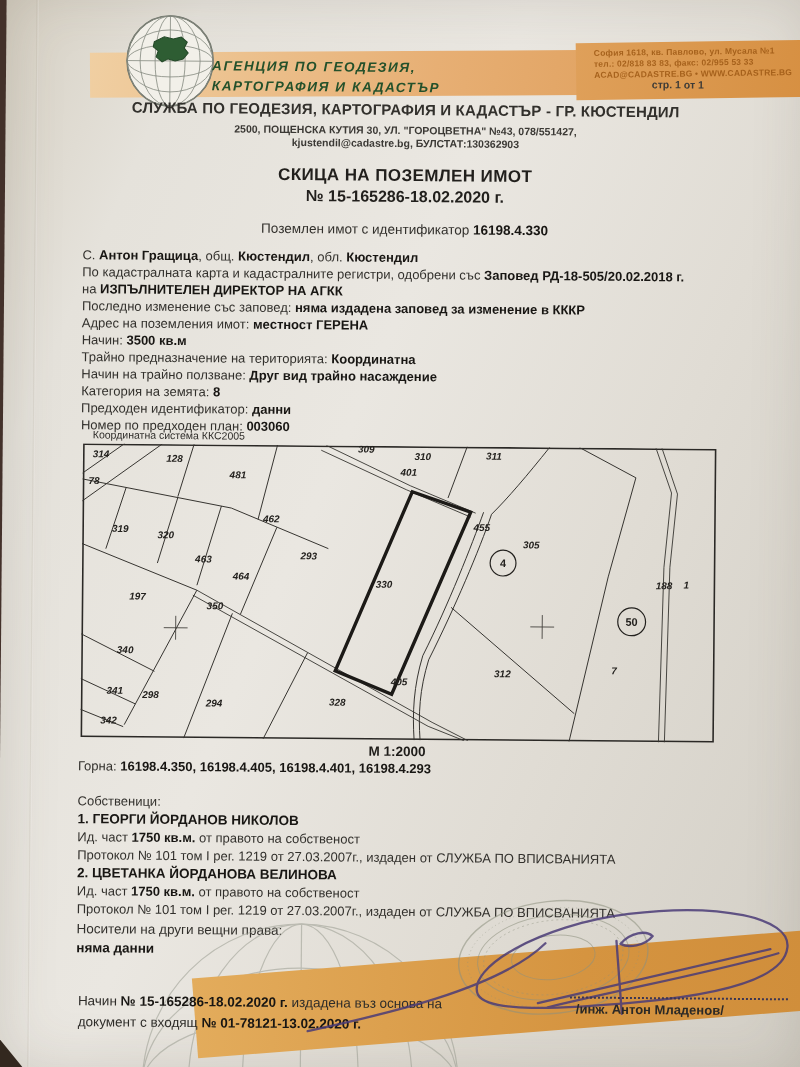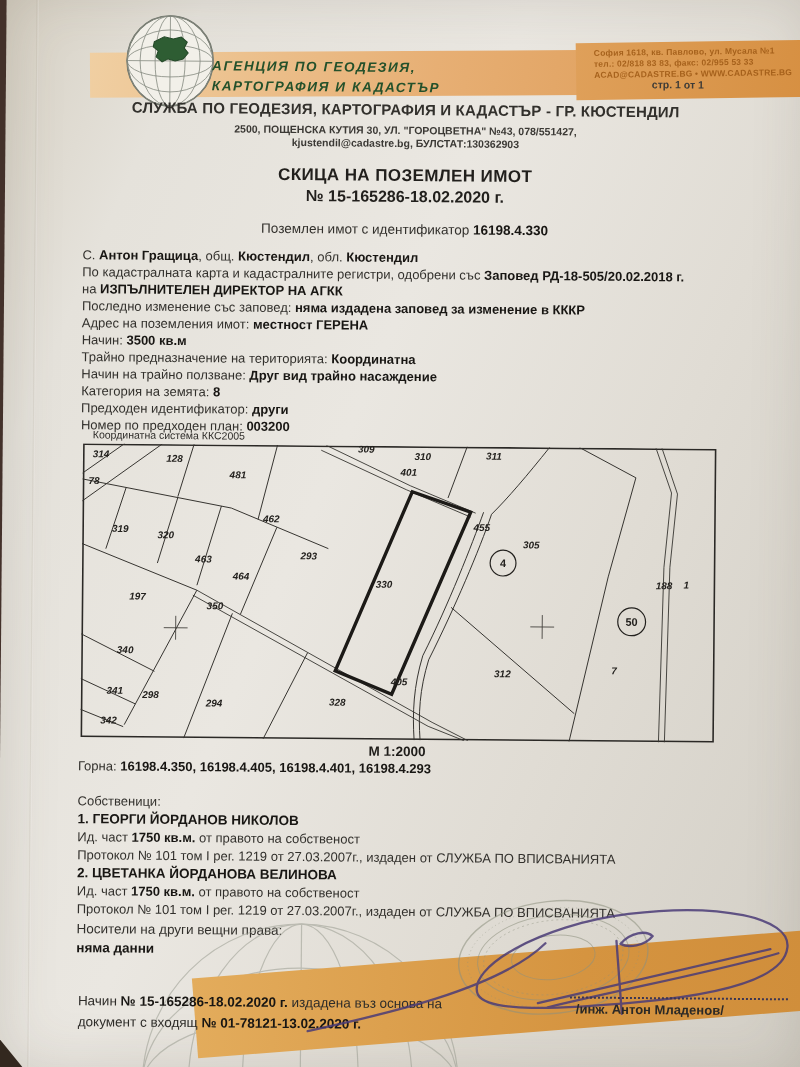--- a/index.html
+++ b/index.html
@@ -96,22 +96,22 @@
     <div class="abs prop">
       <div><span>С. </span><span class="b">Антон Гращица</span><span>, общ. </span><span class="b">Кюстендил</span><span>, обл. </span><span class="b">Кюстендил</span></div>
       <div><span>По кадастралната карта и кадастралните регистри, одобрени със </span><span class="b">Заповед РД-18-505/20.02.2018 г.</span></div>
       <div><span>на </span><span class="b">ИЗПЪЛНИТЕЛЕН ДИРЕКТОР НА АГКК</span></div>
       <div><span>Последно изменение със заповед: </span><span class="b">няма издадена заповед за изменение в КККР</span></div>
       <div><span>Адрес на поземления имот: </span><span class="b">местност ГЕРЕНА</span></div>
       <div><span>Начин: </span><span class="b">3500 кв.м</span></div>
       <div><span>Трайно предназначение на територията: </span><span class="b">Координатна</span></div>
       <div><span>Начин на трайно ползване: </span><span class="b">Друг вид трайно насаждение</span></div>
       <div><span>Категория на земята: </span><span class="b">8</span></div>
-      <div><span>Предходен идентификатор: </span><span class="b">други</span></div>
-      <div><span>Номер по предходен план: </span><span class="b">003200</span></div>
+      <div><span>Предходен идентификатор: </span><span class="b">данни</span></div>
+      <div><span>Номер по предходен план: </span><span class="b">003060</span></div>
     </div>
 
     <div class="abs coord-label">Координатна система ККС2005</div>
     <svg class="abs map-box" viewBox="0 0 638 298">
       <rect x="1" y="1" width="636" height="294" class="mborder"></rect>
 
       <path class="mline" d="M0,30 L42,0"></path>
       <path class="mline" d="M0,58 L80,0"></path>
       <path class="mline" d="M0,36 L150,64 L248,104"></path>
       <path class="mline" d="M0,101 L116,147"></path>

